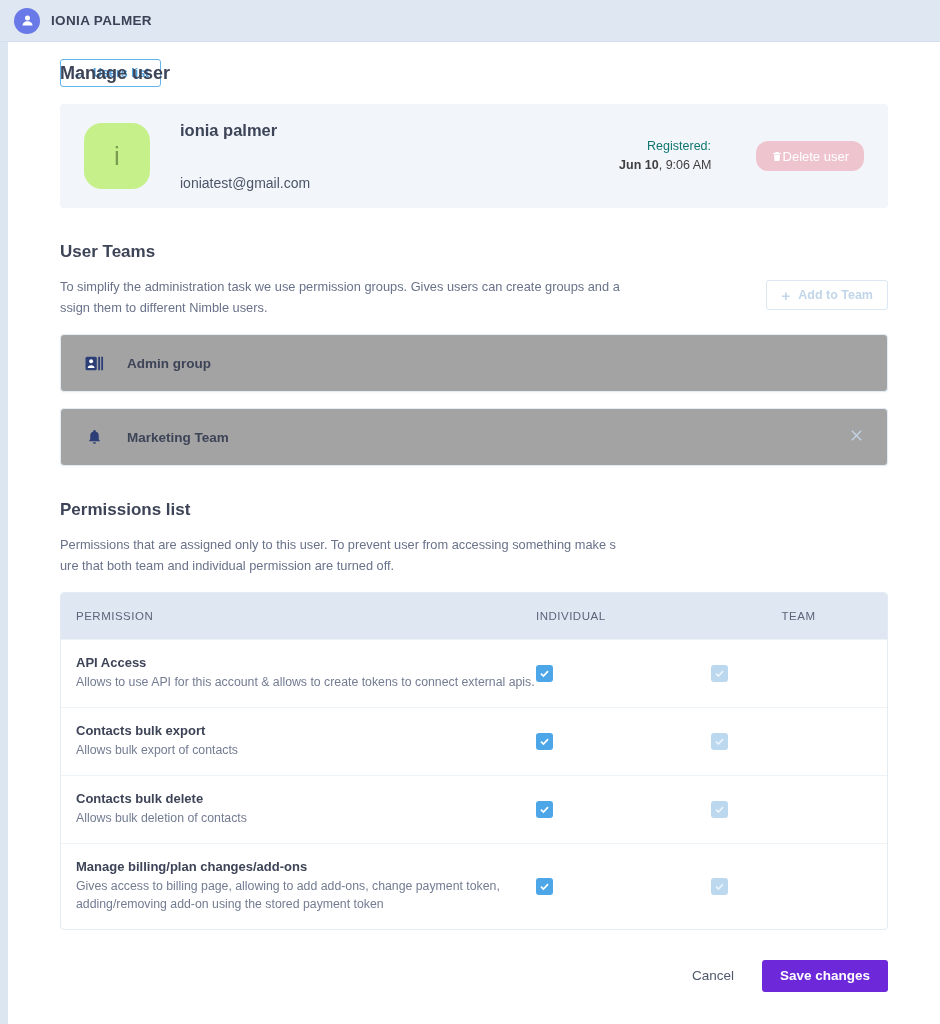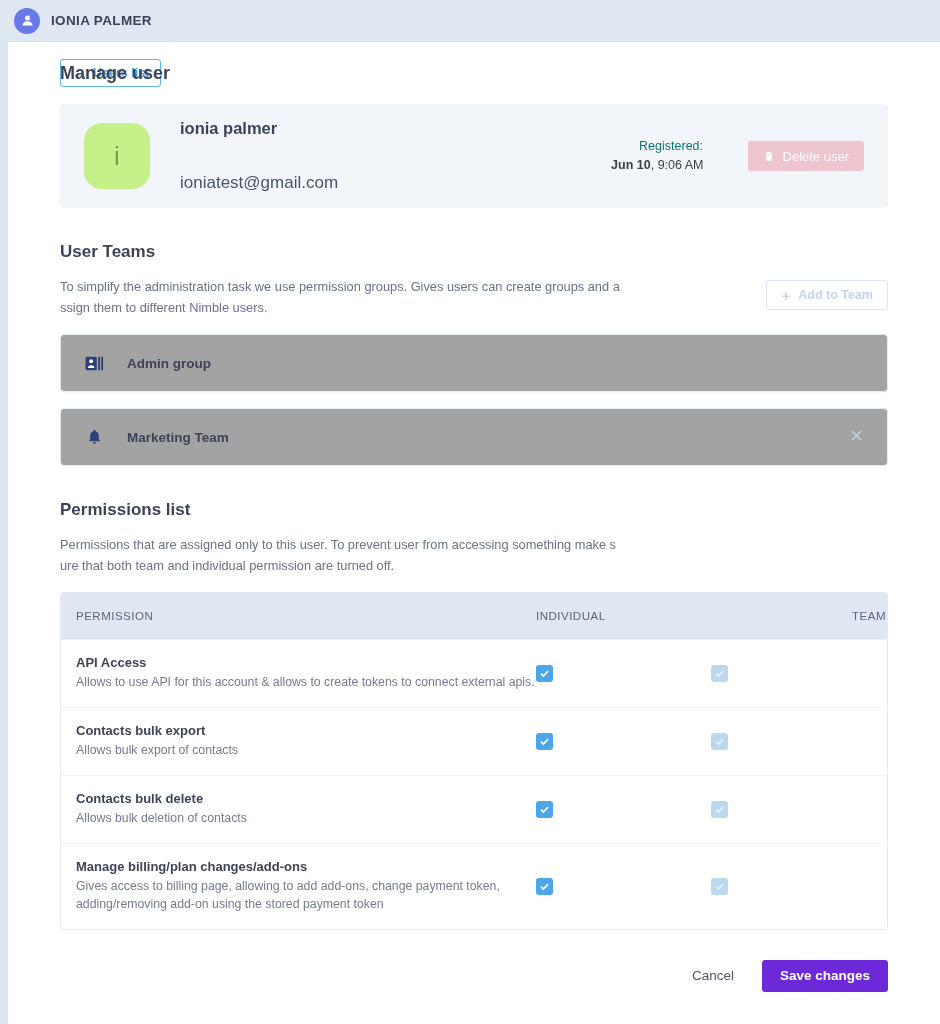--- a/index.html
+++ b/index.html
@@ -109,41 +109,40 @@
     font-size: 26px;
     flex: 0 0 auto;
   }
   .user-id { margin-left: 30px; }
   .user-name {
     font-size: 16.5px;
     font-weight: bold;
     color: #3d4457;
     margin-bottom: 5px;
   }
-  .user-email { font-size: 17px; color: #4c5568; margin-top: 35px; }
+  .user-email { font-size: 14px; color: #4c5568; margin-top: 35px; }
 
   .reg-block {
     margin-left: auto;
     font-size: 12.5px;
     color: #6b7486;
     line-height: 1.55;
   }
   .reg-label { color: #0f766e; margin-left: 28px; }
   .reg-date { color: #404040; }
   .reg-date b { font-weight: bold; }
 
   .delete-btn {
     margin-left: 44px;
     display: inline-flex;
     align-items: center;
-    gap: 8px;
     height: 30px;
     padding: 0 15px;
     border: none;
-    border-radius: 3px;
+    border-radius: 12px;
     background: #eec5ce;
     color: #ffffff;
     font-size: 13px;
     cursor: pointer;
     font-family: inherit;
   }
   .delete-btn svg { display: block; }
 
   
   .section { margin-top: 34px; }
@@ -231,21 +230,21 @@
     display: flex;
     align-items: center;
     height: 46px;
     background: #dfe8f2;
     font-size: 11.5px;
     letter-spacing: 0.5px;
     color: #5c6579;
   }
   .col-perm  { width: 475px; padding-left: 15px; }
   .col-ind   { width: 175px; text-align: left; }
-  .col-team  { width: 175px; text-align: right; }
+  .col-team  { width: 175px; text-align: center; }
 
   .perm-row {
     display: flex;
     align-items: center;
     border-top: 1px solid #eef3f8;
     padding: 15px 0;
     min-height: 58px;
   }
   .perm-row:first-child { border-top: none; }
   .perm-name {

